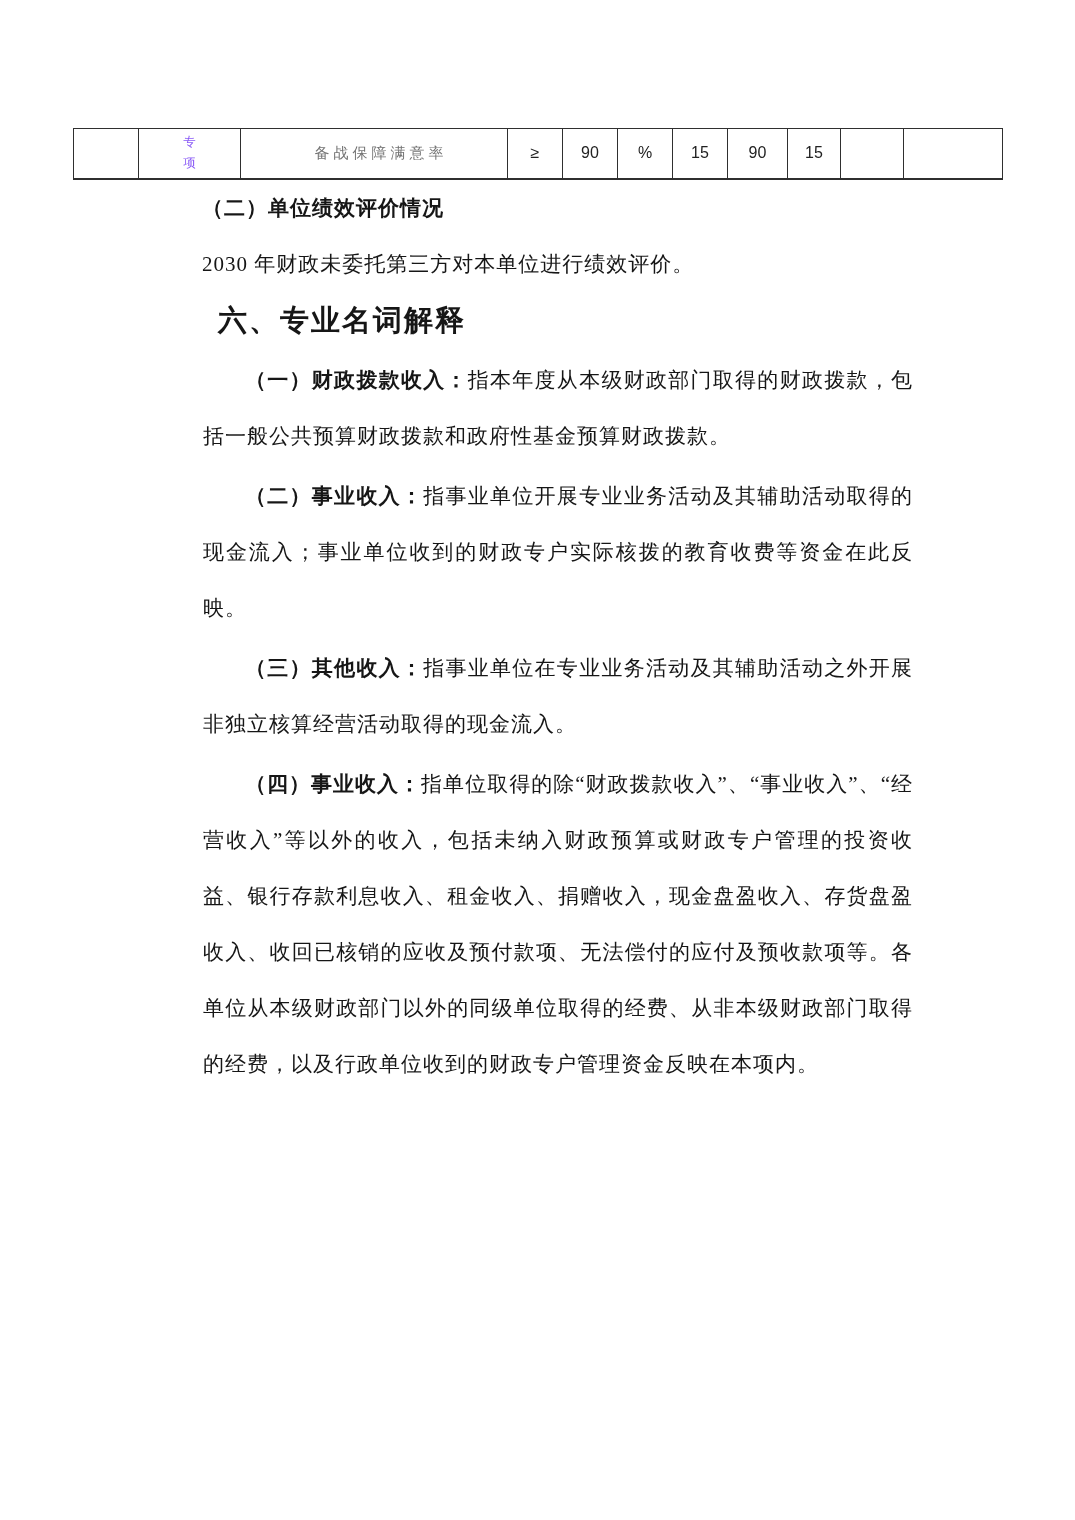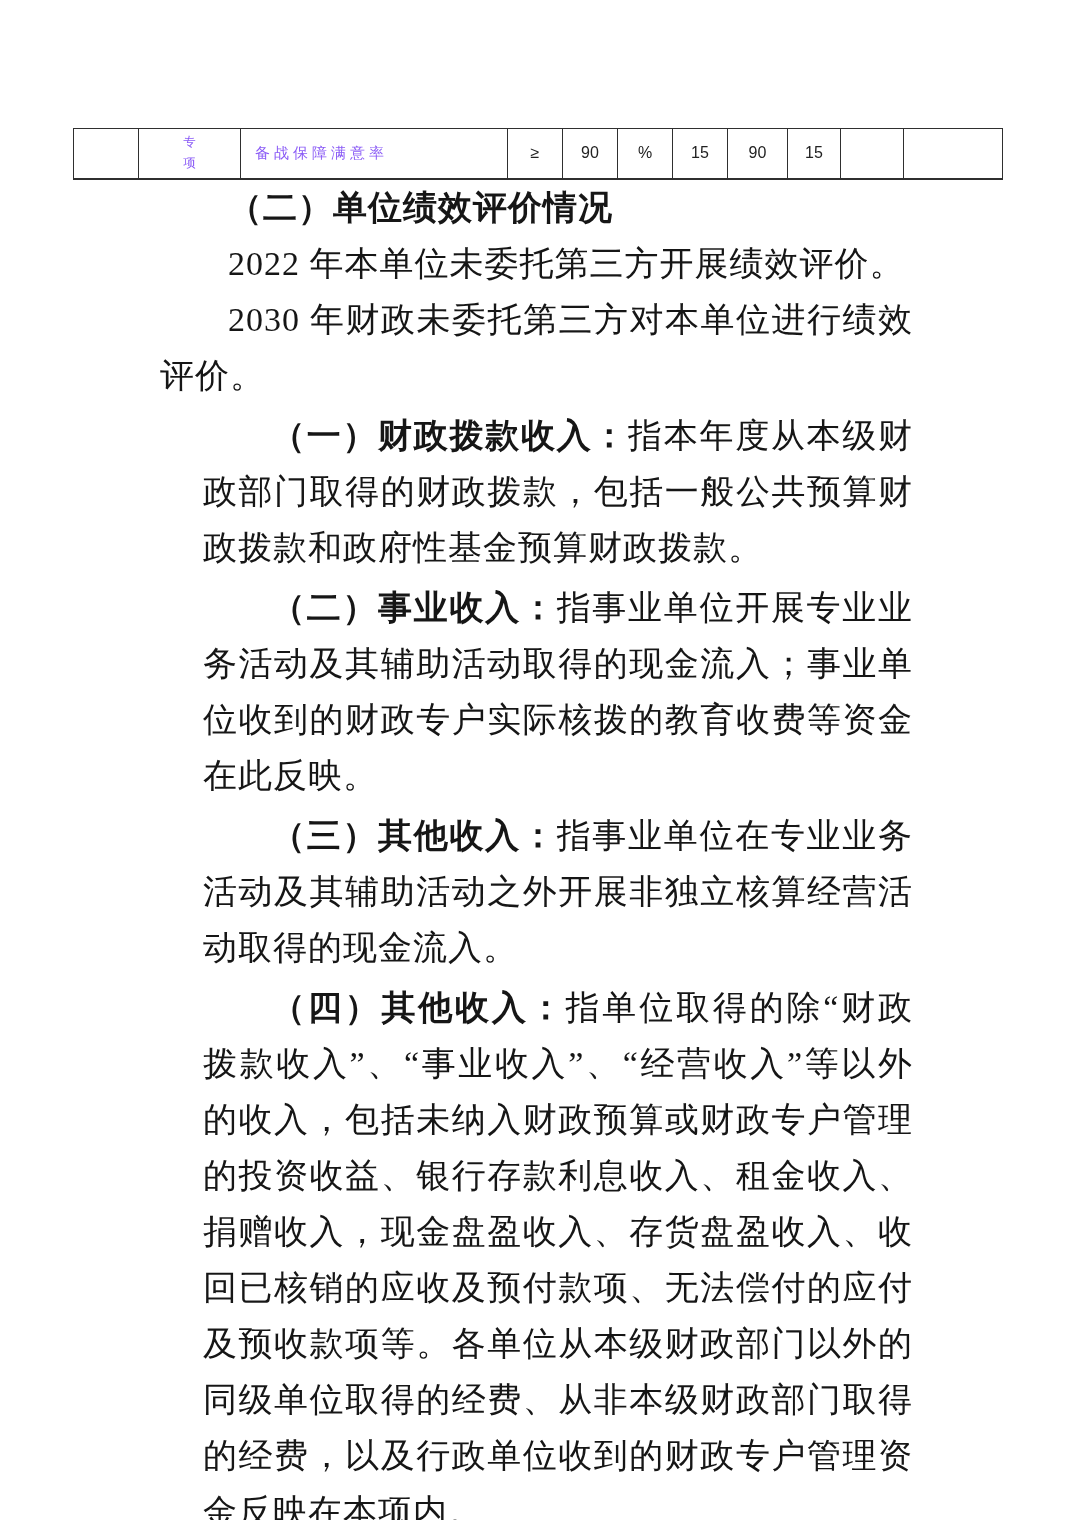--- a/index.html
+++ b/index.html
@@ -34,41 +34,41 @@
   .perf-table td.c-cat .vert {
     display: inline-block;
     width: 1em;
     font-size: 12.5px;
     line-height: 21px;
     word-break: break-all;
     letter-spacing: 0;
     color: #8b5cf6;
   }
   .perf-table td.c-name {
-    text-align: left;
+    text-align: center;
     padding-left: 14px;
     font-size: 15px;
     letter-spacing: 4px;
-    color: #8b5cf6;
+    color: #737373;
   }
   .perf-table td.c-num {
     font-family: "Liberation Sans", sans-serif;
     font-size: 16px;
     color: #222;
   }
 
   
   .text-block {
     position: absolute;
     left: 160px;
     top: 180px;
     width: 753px;
   }
   .text-block p {
-    font-size: 34px;
+    font-size: 21px;
     line-height: 56px;
     letter-spacing: 1px;
     text-indent: 2em;
     text-align: justify;
     color: #161616;
   }
   .sub-head {
     font-weight: 700;
     text-align: left !important;
   }
@@ -115,30 +115,30 @@
         <td class="c-num">90</td>
         <td class="c-num">15</td>
         <td class="c-blank"></td>
         <td class="c-blank"></td>
       </tr>
     </tbody>
   </table>
 
   <div class="text-block">
     <p class="sub-head">（二）单位绩效评价情况</p>
-    <p class="body-line">2022 年本单位未委托第三方开展绩效评价。</p>
     <p class="body-line">2030 年财政未委托第三方对本单位进行绩效评价。</p>
+    <p class="section-head">六、专业名词解释</p>
 
     <p class="term">
       <span class="lead">（一）财政拨款收入：</span><span>指本年度从本级财政部门取得的财政拨款，包括一般公共预算财政拨款和政府性基金预算财政拨款。</span>
     </p>
     <p class="term">
       <span class="lead">（二）事业收入：</span><span>指事业单位开展专业业务活动及其辅助活动取得的现金流入；事业单位收到的财政专户实际核拨的教育收费等资金在此反映。</span>
     </p>
     <p class="term">
       <span class="lead">（三）其他收入：</span><span>指事业单位在专业业务活动及其辅助活动之外开展非独立核算经营活动取得的现金流入。</span>
     </p>
     <p class="term">
-      <span class="lead">（四）其他收入：</span><span>指单位取得的除“财政拨款收入”、“事业收入”、“经营收入”等以外的收入，包括未纳入财政预算或财政专户管理的投资收益、银行存款利息收入、租金收入、捐赠收入，现金盘盈收入、存货盘盈收入、收回已核销的应收及预付款项、无法偿付的应付及预收款项等。各单位从本级财政部门以外的同级单位取得的经费、从非本级财政部门取得的经费，以及行政单位收到的财政专户管理资金反映在本项内。</span>
+      <span class="lead">（四）事业收入：</span><span>指单位取得的除“财政拨款收入”、“事业收入”、“经营收入”等以外的收入，包括未纳入财政预算或财政专户管理的投资收益、银行存款利息收入、租金收入、捐赠收入，现金盘盈收入、存货盘盈收入、收回已核销的应收及预付款项、无法偿付的应付及预收款项等。各单位从本级财政部门以外的同级单位取得的经费、从非本级财政部门取得的经费，以及行政单位收到的财政专户管理资金反映在本项内。</span>
     </p>
   </div>
 
 </div>
 
 </body></html>

